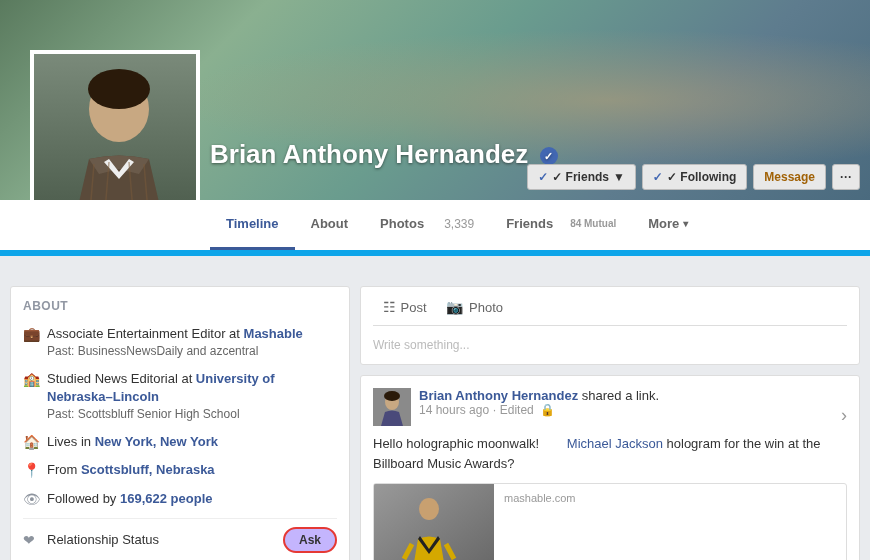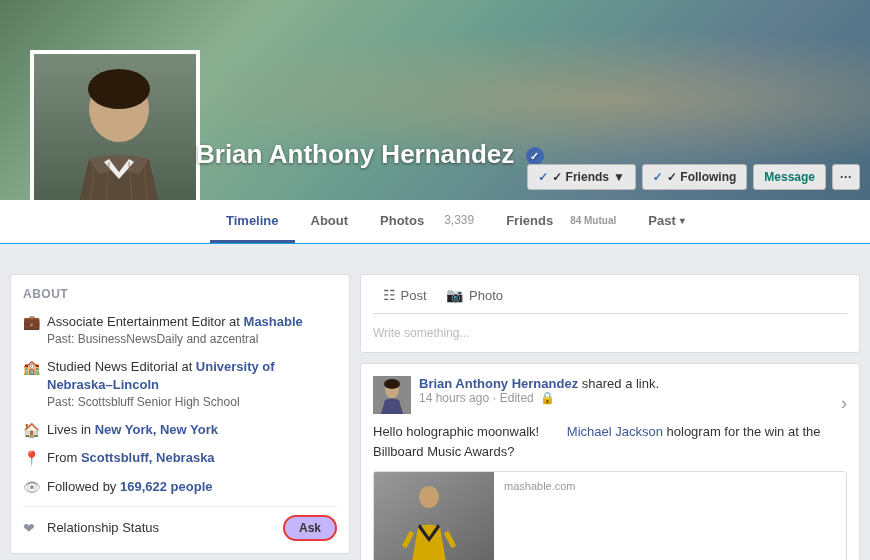--- a/index.html
+++ b/index.html
@@ -36,21 +36,21 @@
       width: 100%;
       height: 100%;
       background: linear-gradient(to bottom, #bbb 0%, #888 30%, #666 60%, #555 100%);
       position: relative;
     }
 
     
     .profile-name-area {
       position: absolute;
       bottom: 30px;
-      left: 196px;
+      left: 210px;
       color: #fff;
     }
     .profile-name-area h1 {
       font-size: 26px;
       font-weight: bold;
       text-shadow: 0 1px 3px rgba(0,0,0,0.5);
       line-height: 1.2;
     }
     .verified-badge {
       display: inline-block;
@@ -93,38 +93,38 @@
       color: #333;
     }
     .btn-following {
       background: #e8e8e8;
       border-color: #bbb;
       color: #333;
     }
     .btn-message {
       background: #e8e8e8;
       border-color: #bbb;
-      color: #0f766e;
+      color: #a16207;
     }
     .btn-more {
       background: #e8e8e8;
       border-color: #bbb;
       color: #333;
       padding: 5px 7px;
     }
     .checkmark { color: #4267b2; }
 
     
     .profile-nav {
       background: #fff;
-      border-bottom: 1px solid #0ea5e9;
+      border-bottom: 6px solid #0ea5e9;
       padding-left: 210px;
       display: flex;
       align-items: center;
-      height: 44px;
+      height: 56px;
       margin-top: 0;
     }
     .nav-tab {
       padding: 0 16px;
       display: flex;
       align-items: center;
       font-size: 13px;
       font-weight: bold;
       color: #666;
       cursor: pointer;
@@ -400,21 +400,21 @@
   </div>
   <div class="nav-tab">
     <span>Photos</span>
     <span class="count">3,339</span>
   </div>
   <div class="nav-tab">
     <span>Friends</span>
     <span class="mutual">84 Mutual</span>
   </div>
   <div class="nav-tab">
-    <span>Past</span>
+    <span>More</span>
     <span class="nav-arrow">▾</span>
   </div>
 </div>
 
 <div class="main-content">
 
   <div class="left-sidebar">
     <div class="about-section">
       <div class="about-title">ABOUT</div>
 

